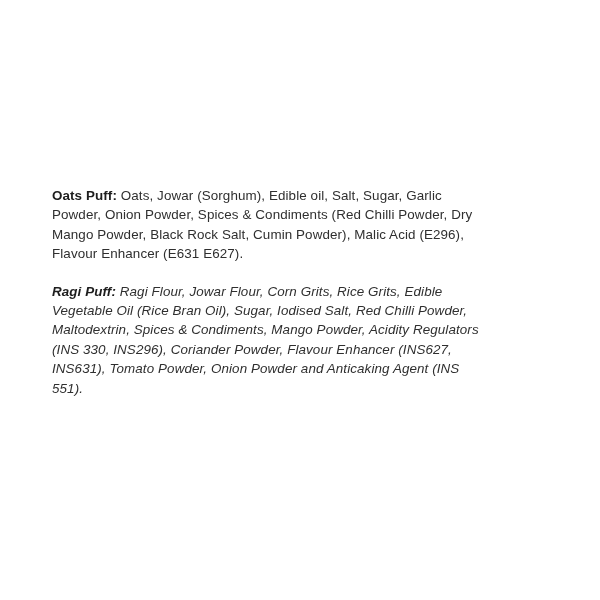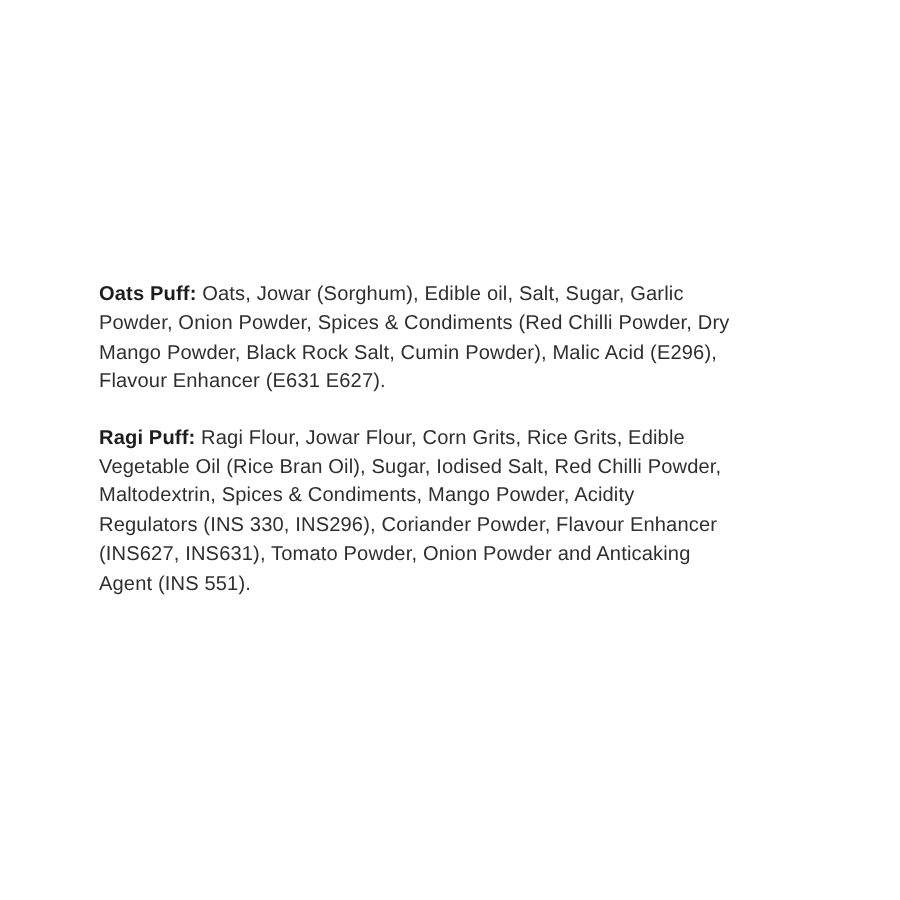--- a/index.html
+++ b/index.html
@@ -12,33 +12,34 @@
     background: #ffffff;
     font-family: "Liberation Sans", sans-serif;
     color: #2b2b2b;
     overflow: hidden;
   }
   .page {
     position: relative;
     width: 541px;
     height: 600px;
     box-sizing: border-box;
-    padding: 186px 52px 0 66px;
+    padding: 186px 52px 0 52px;
   }
   .para {
     font-size: 13.4px;
     line-height: 19.4px;
     letter-spacing: 0.1px;
     color: #2f2f2f;
     text-align: left;
     margin: 0 0 18px 0;
     max-width: 500px;
   }
   .para:last-child {
     margin-bottom: 0;
+    font-style: italic;
   }
   .lead {
     font-weight: bold;
     color: #1d1d1d;
   }
   .body-text {
     font-weight: normal;
   }
 </style>
 </head>

